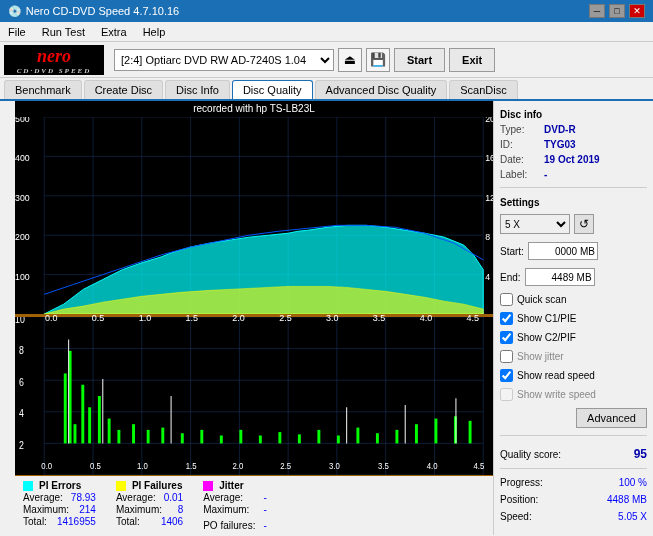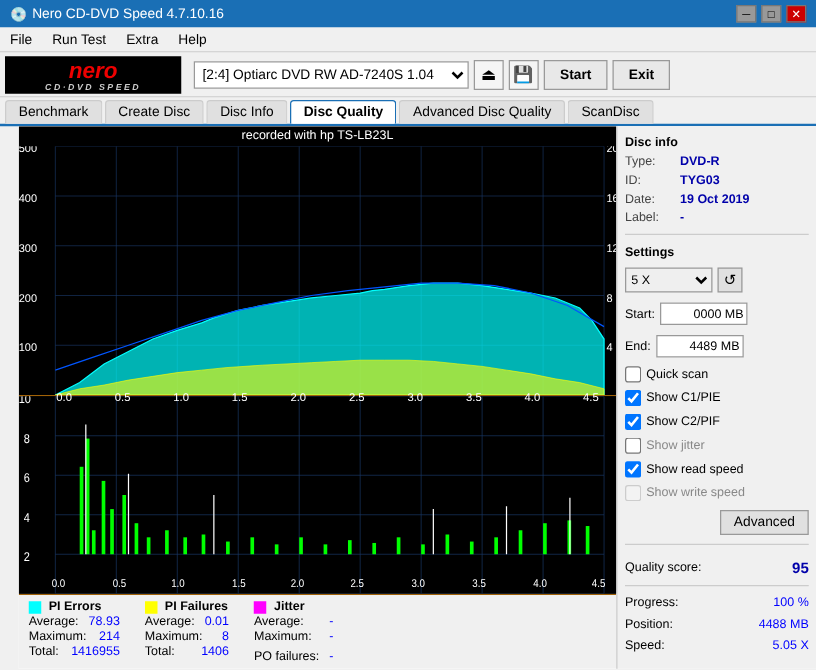--- a/index.html
+++ b/index.html
@@ -36,30 +36,31 @@
       background: #f0f0f0;
       height: 36px;
       display: flex;
       align-items: center;
       padding: 0 4px;
       gap: 4px;
       border-bottom: 1px solid #ccc;
     }
     .logo-area {
       background: #000;
-      width: 141px;
+      width: 100px;
       height: 30px;
       display: flex;
-      align-items: center;
+      align-items: flex-end;
       justify-content: center;
       color: #e00;
       font-size: 13px;
       font-weight: bold;
       font-style: italic;
       margin-right: 6px;
+      font-family: Liberation Serif, serif;
     }
     .drive-select {
       border: 1px solid #999;
       background: white;
       height: 22px;
       font-size: 11px;
       padding: 0 2px;
       width: 220px;
     }
     .toolbar-icon-btn {
@@ -91,21 +92,21 @@
       border: 1px solid #ccc;
       border-bottom: none;
       background: #e0e0e0;
       cursor: pointer;
       font-size: 11px;
       border-radius: 3px 3px 0 0;
     }
     .tab.active {
       background: white;
       border-color: #1a6fb5;
-      font-weight: bold;
+      font-weight: normal;
       color: #000;
     }
 
     
     .main-content {
       display: flex;
       height: calc(536px - 22px - 20px - 36px - 24px);
       background: white;
       margin-left: 15px;
     }
@@ -129,21 +130,21 @@
       z-index: 10;
     }
 
     
     .chart-upper {
       position: absolute;
       top: 16px;
       left: 0; right: 0;
       height: 200px;
       background: #000;
-      border-bottom: 1px solid #a16207;
+      border-bottom: 3px solid #a16207;
     }
     .chart-lower {
       position: absolute;
       top: 216px;
       left: 0; right: 0;
       bottom: 0;
       background: #000;
     }
 
     

